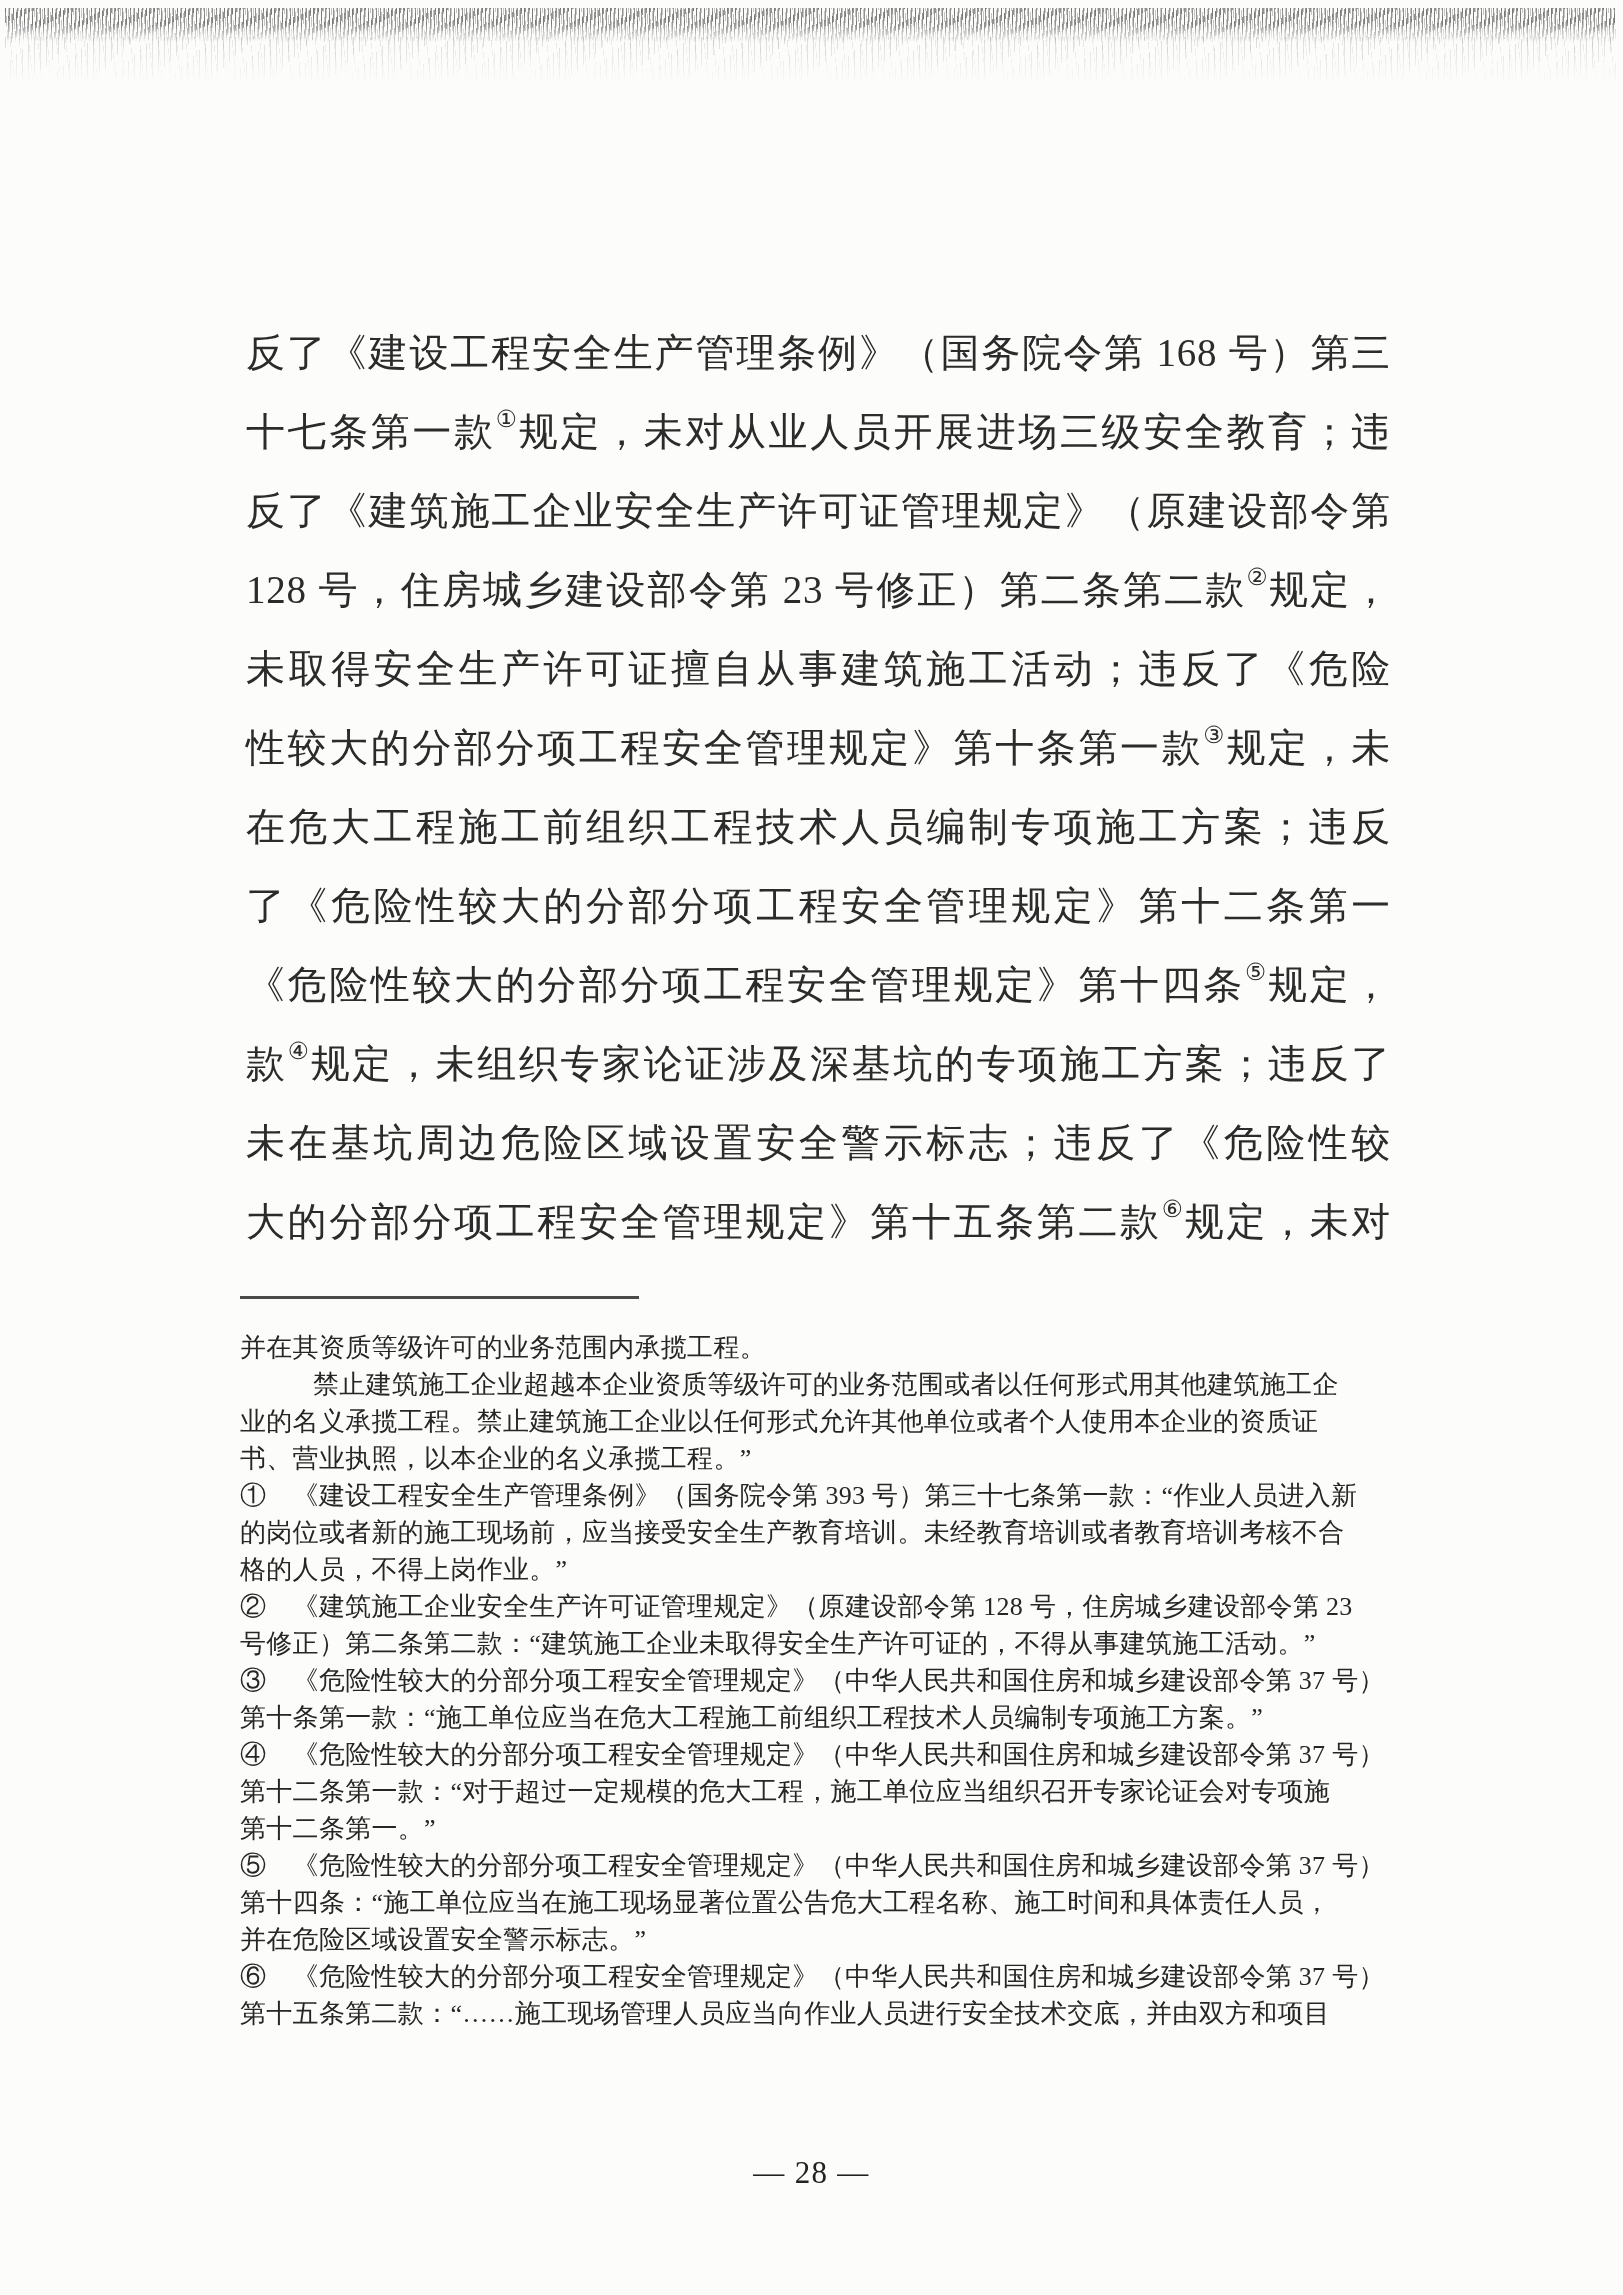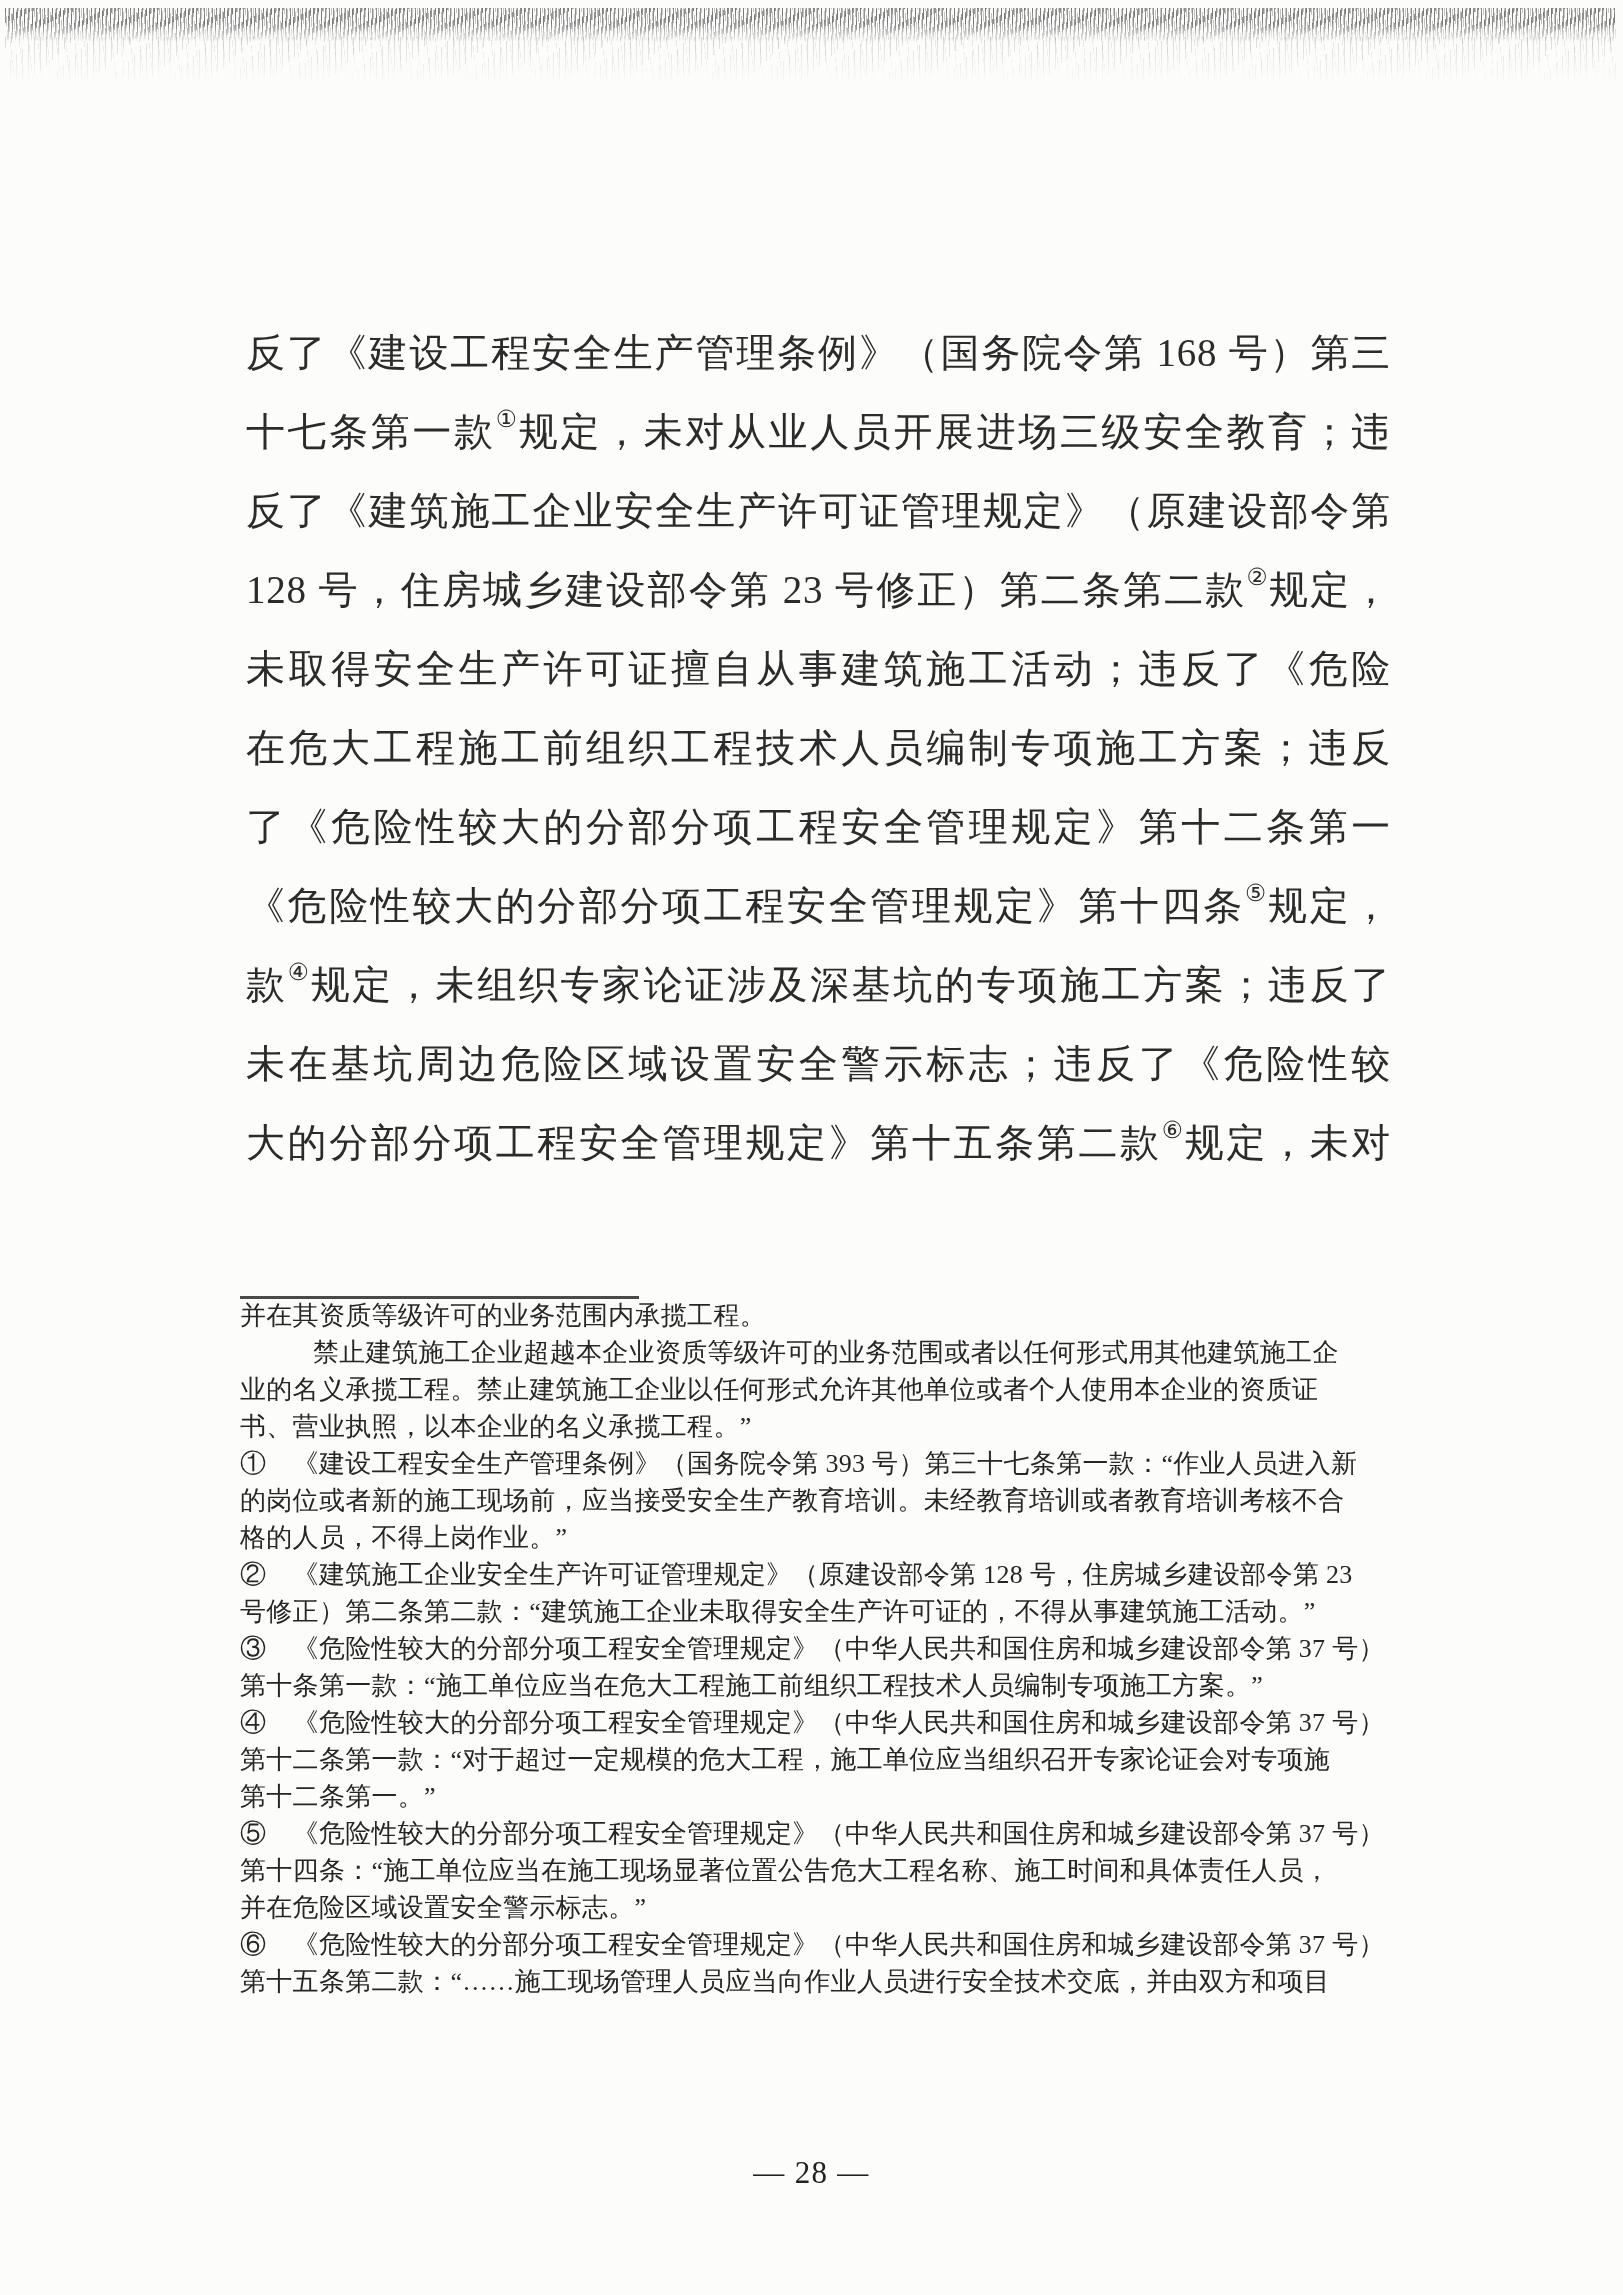--- a/index.html
+++ b/index.html
@@ -54,21 +54,21 @@
 
   
   .fn-sep {
     position:absolute; left:240px; top:1296px;
     width:399px; height:2.6px;
     background:#4a4a4a;
   }
 
   
   .footnotes {
-    position:absolute; left:240px; top:1297px; width:1160px;
+    position:absolute; left:240px; top:1329px; width:1160px;
   }
   .fn-line {
     height:37px; line-height:37px;
     font-size:26px;
     color:#262626;
     letter-spacing:0.3px;
     white-space:nowrap;
   }
   .fn-line.indent { padding-left:73px; }
 
@@ -88,20 +88,21 @@
 
   <div class="noise-band"></div>
   <div class="noise-band-faint"></div>
 
   <div class="body-text">
       <div class="body-line">反了《建设工程安全生产管理条例》（国务院令第 168 号）第三</div>
       <div class="body-line">十七条第一款<sup>①</sup>规定，未对从业人员开展进场三级安全教育；违</div>
       <div class="body-line">反了《建筑施工企业安全生产许可证管理规定》（原建设部令第</div>
       <div class="body-line">128 号，住房城乡建设部令第 23 号修正）第二条第二款<sup>②</sup>规定，</div>
       <div class="body-line">未取得安全生产许可证擅自从事建筑施工活动；违反了《危险</div>
+      <div class="body-line">性较大的分部分项工程安全管理规定》第十条第一款<sup>③</sup>规定，未</div>
       <div class="body-line">在危大工程施工前组织工程技术人员编制专项施工方案；违反</div>
       <div class="body-line">了《危险性较大的分部分项工程安全管理规定》第十二条第一</div>
       <div class="body-line">《危险性较大的分部分项工程安全管理规定》第十四条<sup>⑤</sup>规定，</div>
       <div class="body-line">款<sup>④</sup>规定，未组织专家论证涉及深基坑的专项施工方案；违反了</div>
       <div class="body-line">未在基坑周边危险区域设置安全警示标志；违反了《危险性较</div>
       <div class="body-line">大的分部分项工程安全管理规定》第十五条第二款<sup>⑥</sup>规定，未对</div>
     </div>
 
   <div class="fn-sep"></div>
 

